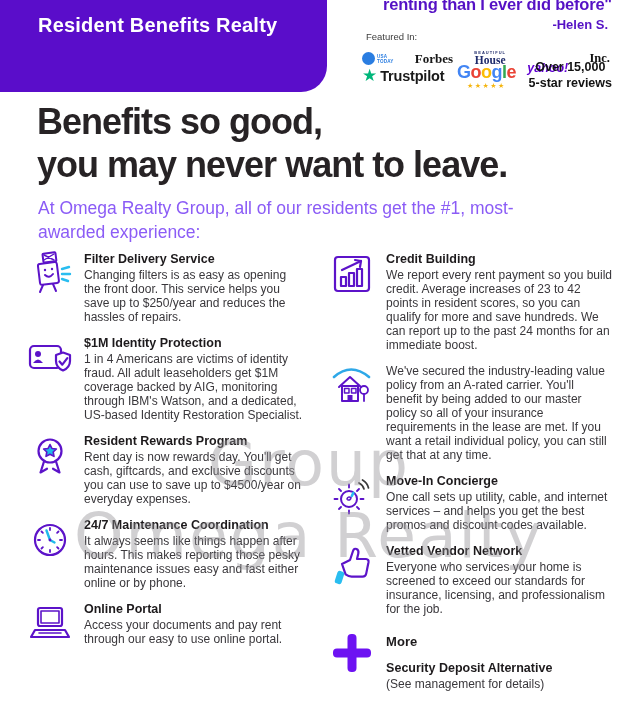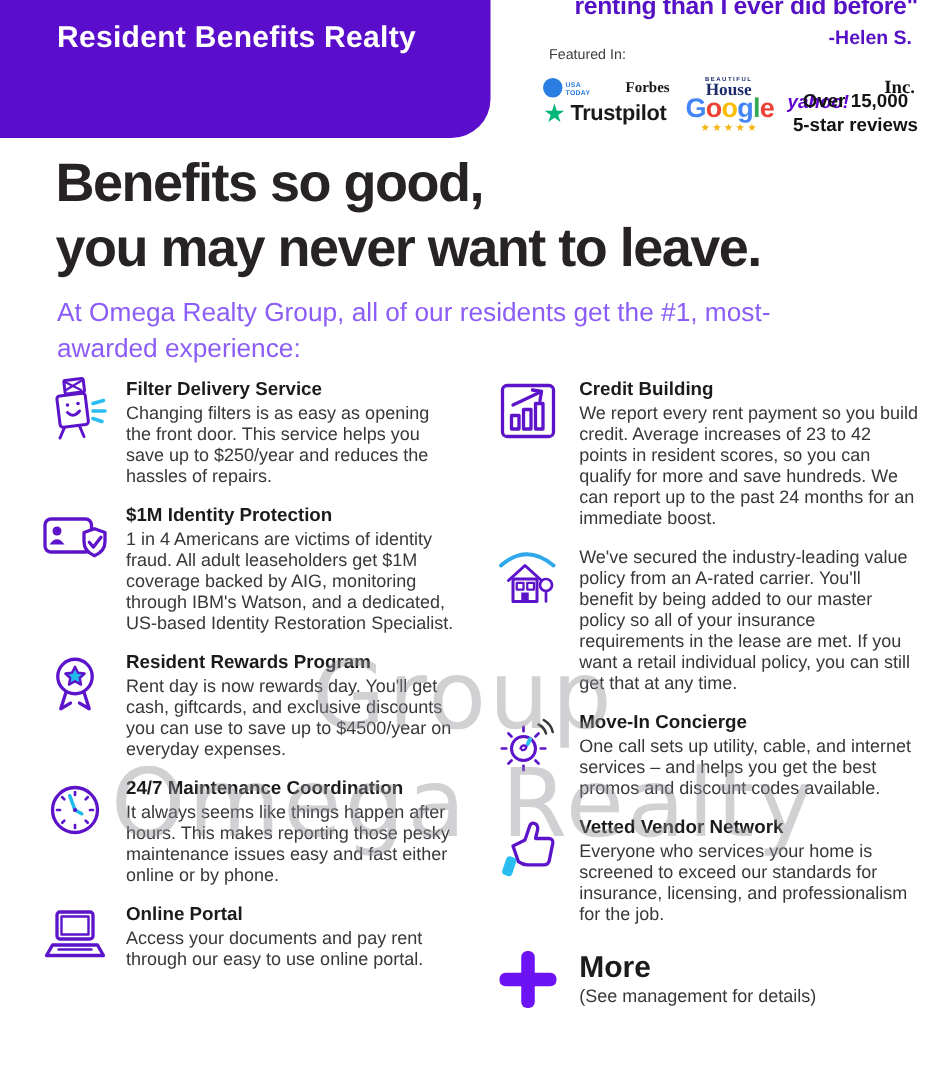--- a/index.html
+++ b/index.html
@@ -21,21 +21,21 @@
   .quote { position:absolute; left:340px; top:-5px; width:272px; text-align:right;
     color:#5511c5; font-weight:bold; font-size:16.5px; letter-spacing:-.2px; white-space:nowrap; }
   .quote-attr { position:absolute; left:340px; top:17px; width:268px; text-align:right;
     color:#5511c5; font-weight:bold; font-size:13px; }
   .featured-label { position:absolute; left:366px; top:31px; font-size:9.5px; color:#3d3d3d; }
   .press-row { position:absolute; left:362px; top:42px; width:248px;
     display:flex; align-items:center; justify-content:space-between; }
   .usatoday { display:flex; align-items:center; gap:2px; }
   .usatoday .dot { width:13px; height:13px; border-radius:50%; background:#2a7de1; }
   .usatoday .txt { font-size:4.6px; font-weight:bold; color:#2a7de1; line-height:5px; letter-spacing:.2px; }
-  .forbes { font-family:"Liberation Serif",serif; font-weight:bold; font-size:10px; color:#171717; }
+  .forbes { font-family:"Liberation Serif",serif; font-weight:bold; font-size:13px; color:#171717; }
   .house { text-align:center; line-height:1; }
   .house .tiny { font-size:4px; letter-spacing:1px; color:#24306e; font-weight:bold; }
   .house .big { font-family:"Liberation Serif",serif; font-weight:bold; font-size:11.5px; color:#1d2a6b; }
   .yahoo { font-weight:bold; font-style:italic; font-size:12.5px; color:#5f01d1;margin-top:19px; }
   .inc { font-family:"Liberation Serif",serif; font-weight:bold; font-size:12.5px; color:#111; }
   .trust-row { position:absolute; left:362px; top:60px; width:250px;
     display:flex; align-items:center; justify-content:space-between; }
   .trustpilot { display:flex; align-items:center; gap:3px; }
   .tp-star { color:#00b67a; font-size:17px; line-height:17px; }
   .tp-name { font-size:14.5px; color:#191919; font-weight:bold; letter-spacing:-.2px; }
@@ -52,21 +52,21 @@
   .benefits { position:absolute; left:26px; top:250px; width:586px; display:flex; gap:24px; }
   .bcol { display:flex; flex-direction:column; gap:10px; }
   .bcol.left  { width:288px; }
   .bcol.right { width:294px; }
   .benefit { display:flex; }
   .bicon { flex:0 0 48px; width:48px; height:48px; margin-right:10px; }
   .btext { flex:1; padding-top:2px; }
   .btitle { font-size:12.5px; font-weight:bold; color:#1d1a1c; line-height:15px; margin-bottom:1px; }
   .bbody { font-size:12px; color:#39373b; line-height:14px; }
   .more-block { display:flex; margin-top:4px; }
-  .more-title { font-size:20px; font-weight:bold; color:#1d1a1c; margin:2px 0 0; }
+  .more-title { font-size:13px; font-weight:bold; color:#1d1a1c; margin:2px 0 12px; }
   svg { display:block; }
   
   .watermark { position:absolute; left:0; top:428px; width:100%; z-index:9; pointer-events:none;
     text-align:center; color:rgba(145,143,148,0.42); font-size:63px; line-height:72px;
     font-family:"DejaVu Sans",sans-serif; font-weight:normal; letter-spacing:2px; }
 </style>
 </head>
 <body>
 
 <div class="page">
@@ -274,20 +274,21 @@
 
       <div class="more-block">
         <div class="bicon">
           <svg width="48" height="48" viewBox="0 0 48 48" fill="#6d12f2">
             <rect x="19.5" y="4" width="9" height="38" rx="4"></rect>
             <rect x="5" y="18.5" width="38" height="9" rx="4"></rect>
           </svg>
         </div>
         <div class="btext">
           <div class="more-title">More</div>
+          <div class="btitle">Security Deposit Alternative</div>
           <div class="bbody">(See management for details)</div>
         </div>
       </div>
 
     </div>
   </div>
 
   <div class="watermark">
     <div>Group</div>
     <div>Omega Realty</div>

